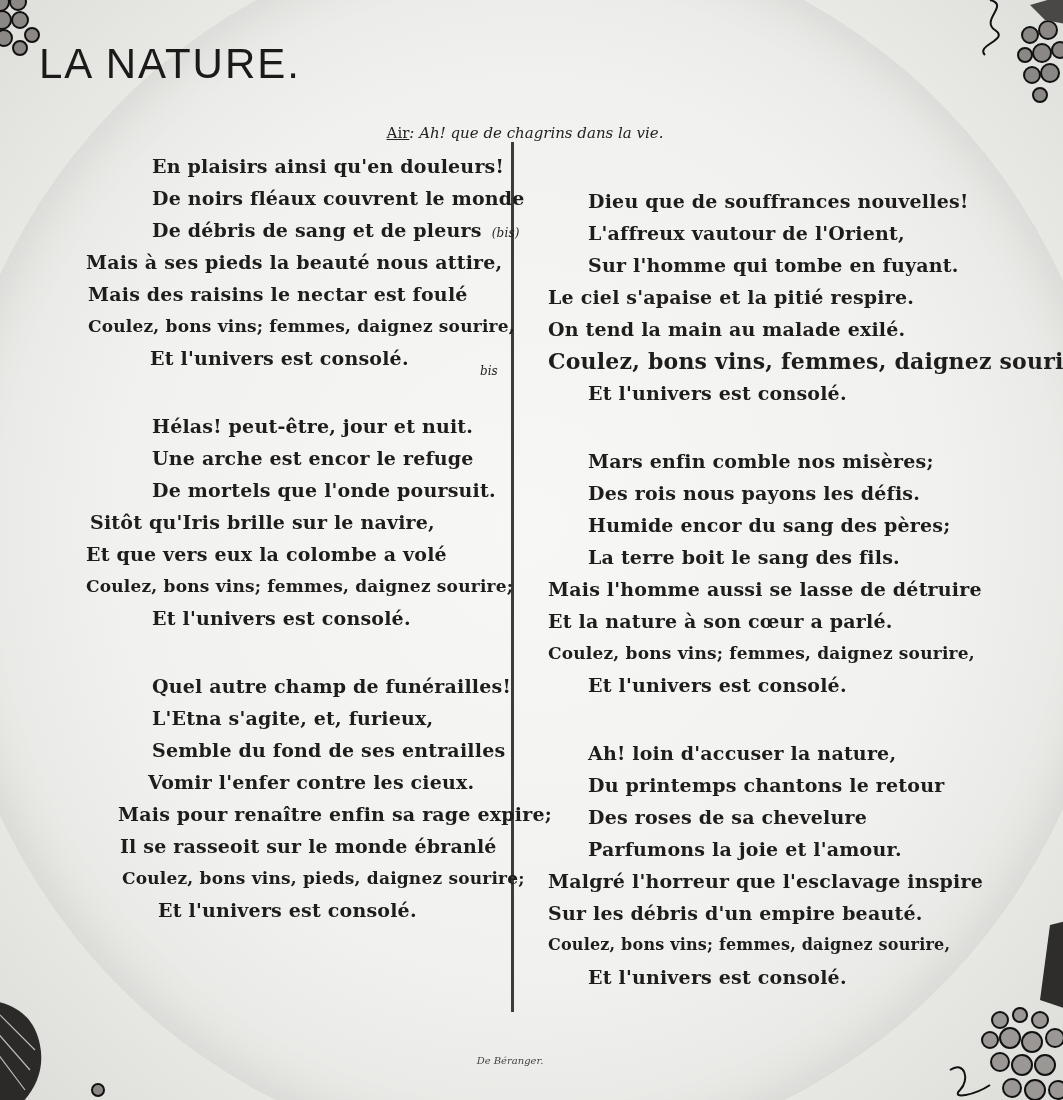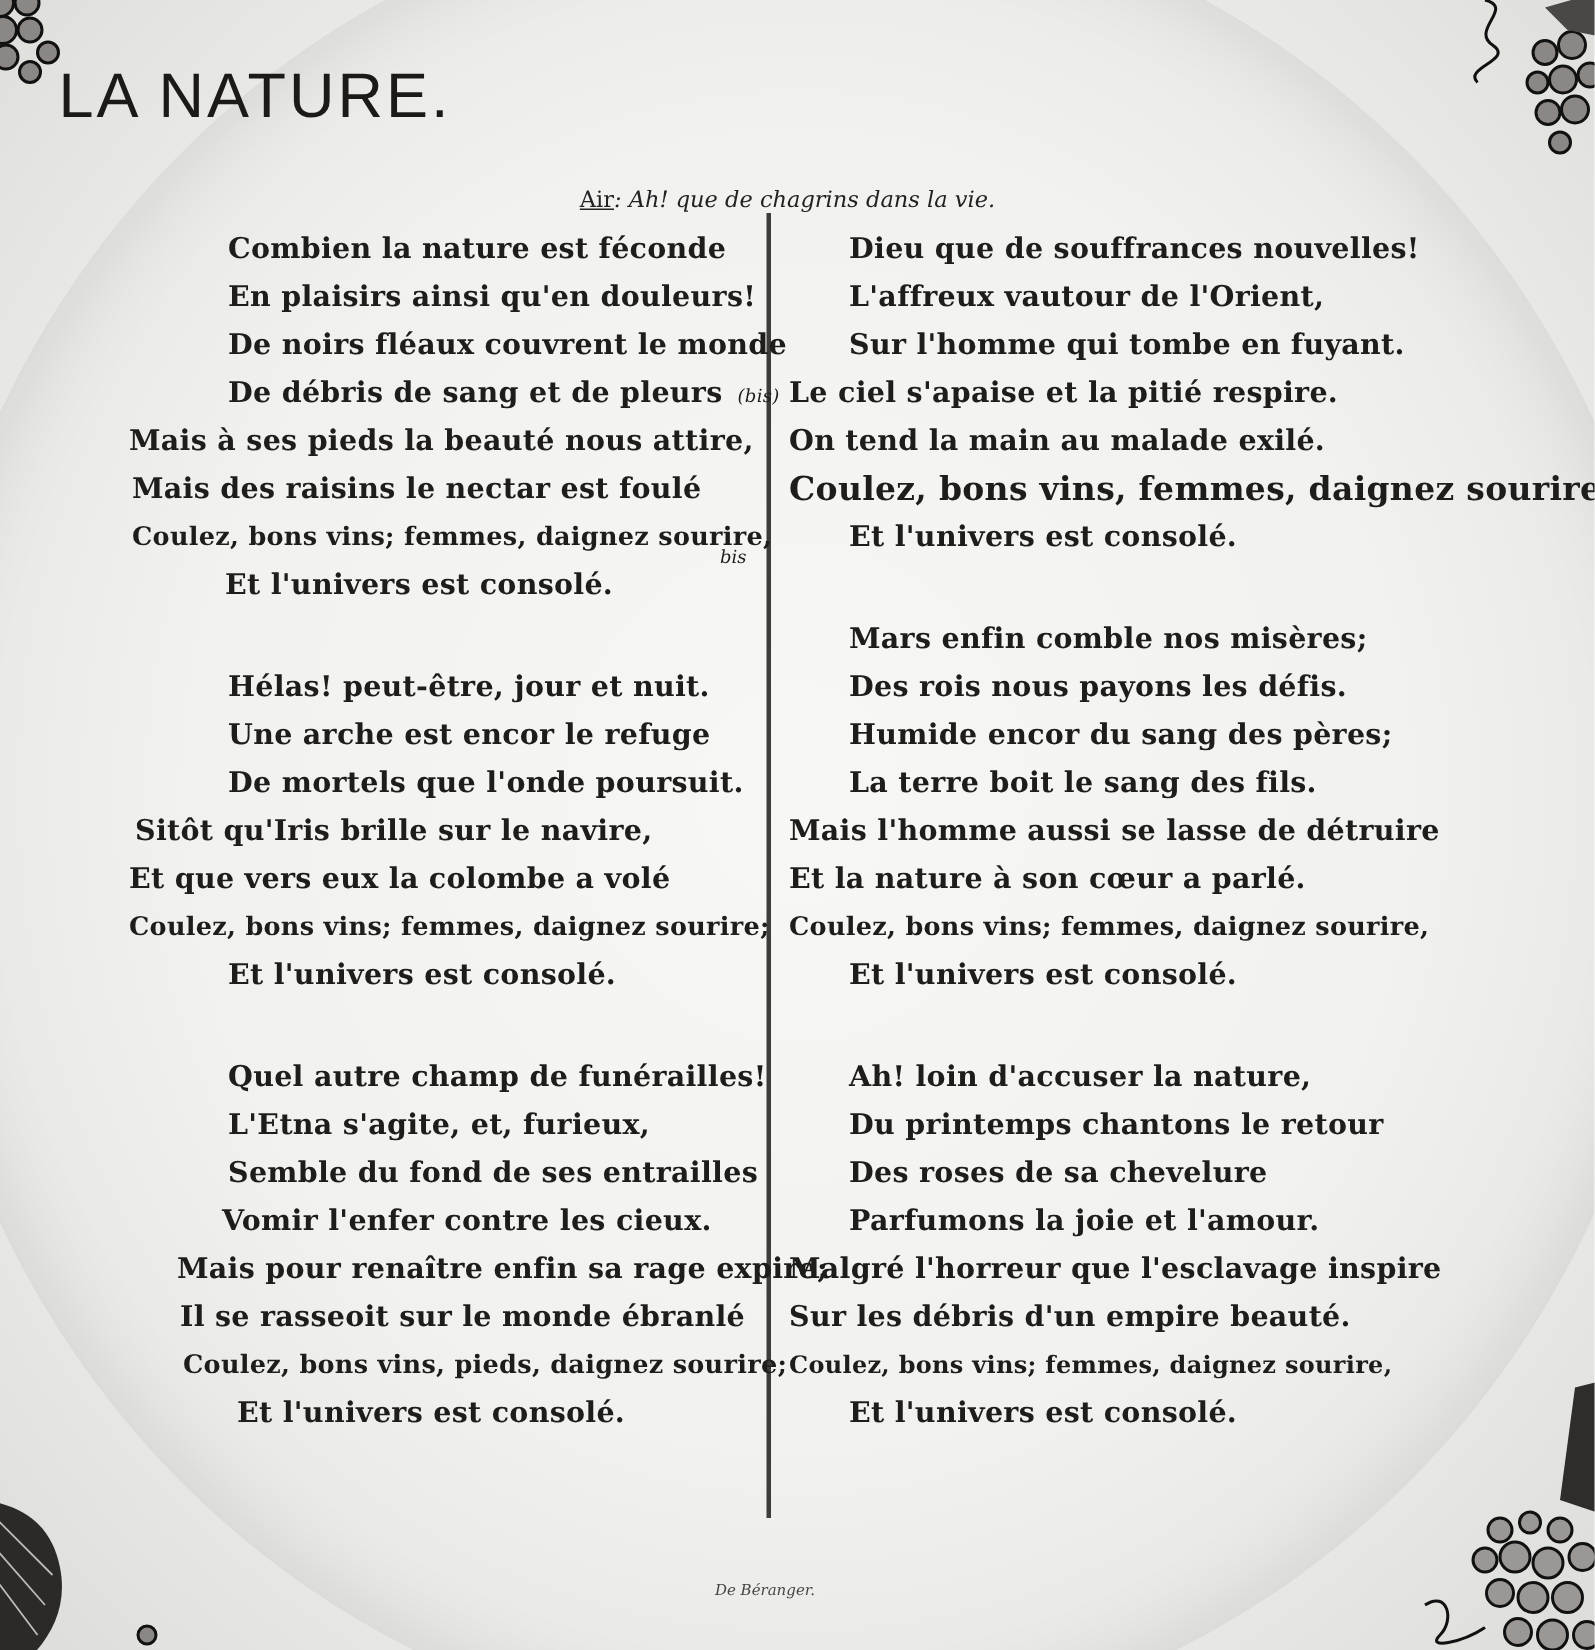--- a/index.html
+++ b/index.html
@@ -24,21 +24,21 @@
     position: absolute; top: 124px; left: 0; width: 1050px; text-align: center;
     font-size: 15px; font-style: italic; color: #222;
   }
   .air .air-label { font-style: normal; text-decoration: underline; }
   .divider {
     position: absolute; left: 511px; top: 142px; width: 3px; height: 870px;
     background: #2a2826; opacity: 0.9;
   }
   .col { position: absolute; top: 150px; font-size: 19px; }
   .col.left { left: 80px; width: 430px; }
-  .col.right { left: 522px; width: 470px; }
+  .col.right { left: 544px; width: 470px; margin-top: 35px; }
   .stanza { position: relative; margin-bottom: 36px; }
   .line { height: 32px; line-height: 32px; white-space: nowrap; font-weight: bold; letter-spacing: 0.2px; }
   .bis-inline { font-style: italic; font-size: 12px; font-weight: normal; margin-left: 10px; }
   .bis-brace {
     position: absolute; font-size: 12px; font-style: italic; font-weight: normal;
   }
   .author {
     position: absolute; top: 1040px; left: 0; width: 1020px; text-align: center;
     font-size: 10px; font-style: italic; color: #444; margin-top: 15px;
   }
@@ -103,21 +103,20 @@
 <div class="title">LA NATURE.</div>
 
 <div class="air">
   <span class="air-label">Air</span><span>: </span><span>Ah! que de chagrins dans la vie.</span>
 </div>
 
 <div class="divider"></div>
 
 <div class="col left">
   <div class="stanza">
-    <div class="line" style="padding-left:72px">Combien la nature est féconde</div>
     <div class="line" style="padding-left:72px">En plaisirs ainsi qu'en douleurs!</div>
     <div class="line" style="padding-left:72px">De noirs fléaux couvrent le monde</div>
     <div class="line" style="padding-left:72px"><span>De débris de sang et de pleurs</span><span class="bis-inline">(bis)</span></div>
     <div class="line" style="padding-left:6px">Mais à ses pieds la beauté nous attire,</div>
     <div class="line" style="padding-left:8px">Mais des raisins le nectar est foulé</div>
     <div class="line" style="padding-left:8px;font-size:17px">Coulez, bons vins; femmes, daignez sourire,</div>
     <div class="line" style="padding-left:70px">Et l'univers est consolé.</div>
     <span class="bis-brace" style="left:400px;top:214px">bis</span>
   </div>
   <div class="stanza">

